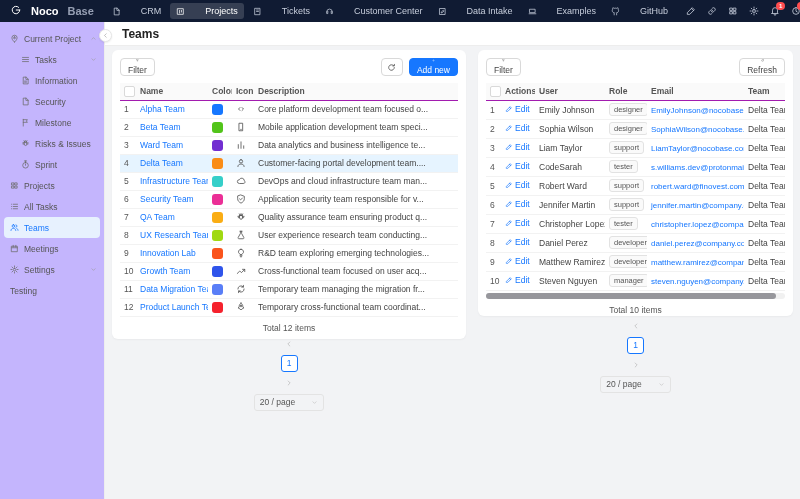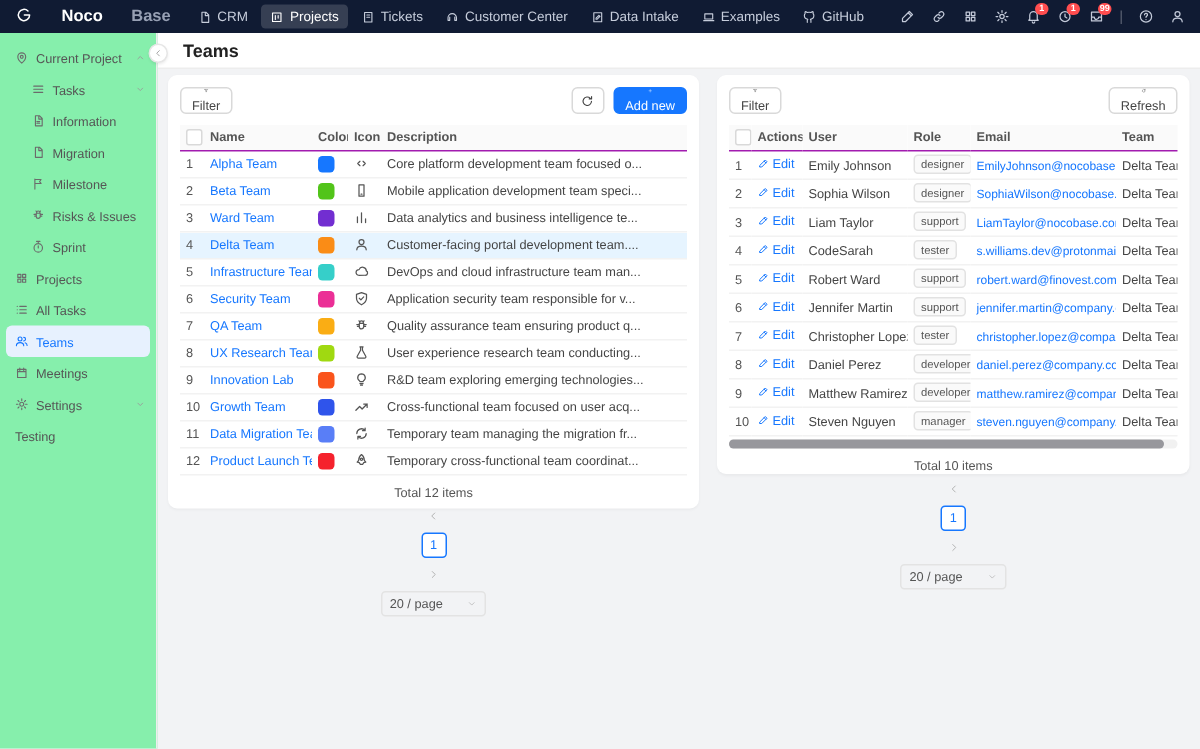--- a/index.html
+++ b/index.html
@@ -5,36 +5,36 @@
   * { box-sizing: border-box; }
   html,body { margin:0; padding:0; }
   body {
     width:800px; height:499px; position:relative; overflow:hidden;
     font-family:"Liberation Sans", sans-serif; background:#f2f3f5;
     -webkit-font-smoothing:antialiased;
   }
   
   .navbar { position:absolute; top:0; left:0; right:0; height:22px; background:#101b33;
     display:flex; align-items:center; padding:0 10px; gap:12px; z-index:10; }
-  .brand { display:flex; align-items:center; gap:19px; color:#fff; font-size:11px; font-weight:bold; flex:none;justify-content:space-between; }
+  .brand { display:flex; align-items:center; gap:9px; color:#fff; font-size:11px; font-weight:bold; flex:none;justify-content:space-between; }
   .brand svg { width:12px; height:12px; color:#fff; }
   .brand .base { color:#97a0b4; font-weight:600; }
   .nav-menu { display:flex; align-items:center; gap:3px; }
-  .nav-item { display:flex; align-items:center; gap:4px; color:#c6cddb; font-size:9px;
+  .nav-item { display:flex; align-items:center; gap:20px; color:#c6cddb; font-size:9px;
     padding:3px 6px; border-radius:3px; cursor:pointer; white-space:nowrap; }
   .nav-item.active { background:rgba(255,255,255,.16); color:#fff; }
   .nav-item svg { width:9px; height:9px; flex:none; }
   .nav-actions { margin-left:auto; display:flex; align-items:center; gap:11px; }
   .nav-action { position:relative; color:#c3cad9; display:flex; cursor:pointer; }
   .nav-action svg { width:10px; height:10px; }
   .badge { position:absolute; top:-4px; left:6px; background:#ff4d4f; color:#fff; font-size:6px;
     line-height:8px; min-width:9px; border-radius:5px; text-align:center; padding:0 1px; font-weight:bold; }
   .nav-divider { width:1px; height:9px; background:rgba(255,255,255,.25); }
   
-  .sidebar { position:absolute; top:22px; left:0; width:105px; bottom:0; background:#86efac;
+  .sidebar { position:absolute; top:22px; left:0; width:105px; bottom:0; background:#c4b5fd;
     border-right:1px solid #ededed; padding-top:6px; z-index:5; }
   .side-item { display:flex; align-items:center; gap:5px; height:21px; padding:0 7px 0 10px;
     font-size:8.5px; color:#555; cursor:pointer; white-space:nowrap; }
   .side-item.sub { padding-left:21px; }
   .side-item svg { width:9px; height:9px; color:#6b6b6b; flex:none; }
   .side-item .chev { margin-left:auto; display:flex; }
   .side-item .chev svg { width:7px; height:7px; color:#999; }
   .side-item.active { background:#e7f1fe; border-radius:4px; margin:0 4px; padding-left:6px; color:#1677ff; }
   .side-item.active svg { color:#1677ff; }
   .collapse-btn { position:absolute; left:99px; top:29px; width:13px; height:13px; border-radius:50%;
@@ -226,21 +226,21 @@
     <div class="side-item sub">
       <svg viewBox="0 0 24 24">
         <path d="M7 3h7l5 5v13H7z M13 3v6h6 M9.5 13.5h5 M9.5 16.5h5" fill="none" stroke="currentColor" stroke-width="2" stroke-linecap="round" stroke-linejoin="round"></path>
       </svg>
       <span>Information</span>
     </div>
     <div class="side-item sub">
       <svg viewBox="0 0 24 24">
         <path d="M7 3h7l5 5v13H7z M13 3v6h6" fill="none" stroke="currentColor" stroke-width="2" stroke-linecap="round" stroke-linejoin="round"></path>
       </svg>
-      <span>Migration</span>
+      <span>Security</span>
     </div>
     <div class="side-item sub">
       <svg viewBox="0 0 24 24">
         <path d="M6 21.5v-18 M6 4.5h11l-2.6 3.7L17 11.5H6" fill="none" stroke="currentColor" stroke-width="2" stroke-linecap="round" stroke-linejoin="round"></path>
       </svg>
       <span>Milestone</span>
     </div>
     <div class="side-item sub">
       <svg viewBox="0 0 24 24">
         <path d="M9 7.5a3 3 0 0 1 6 0v1H9z M8.5 8.5h7v5.5a3.5 3.5 0 0 1-7 0z M8.5 10.5h-4 M8.5 13.5h-3 M15.5 10.5h4 M15.5 13.5h3 M9.5 6.5 8 4.5 M14.5 6.5 16 4.5" fill="none" stroke="currentColor" stroke-width="2" stroke-linecap="round" stroke-linejoin="round"></path>

